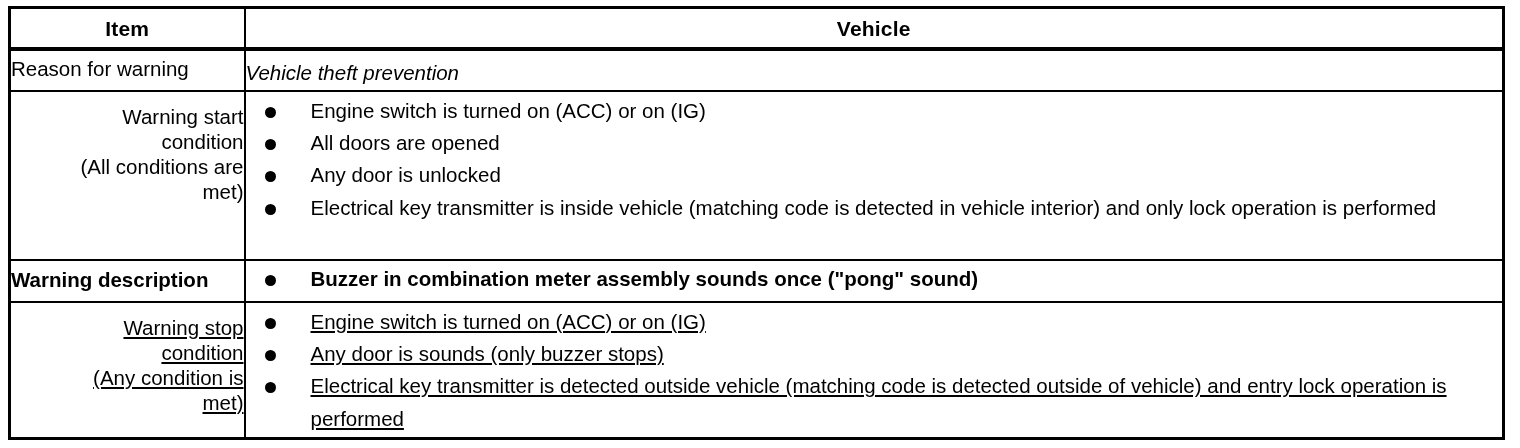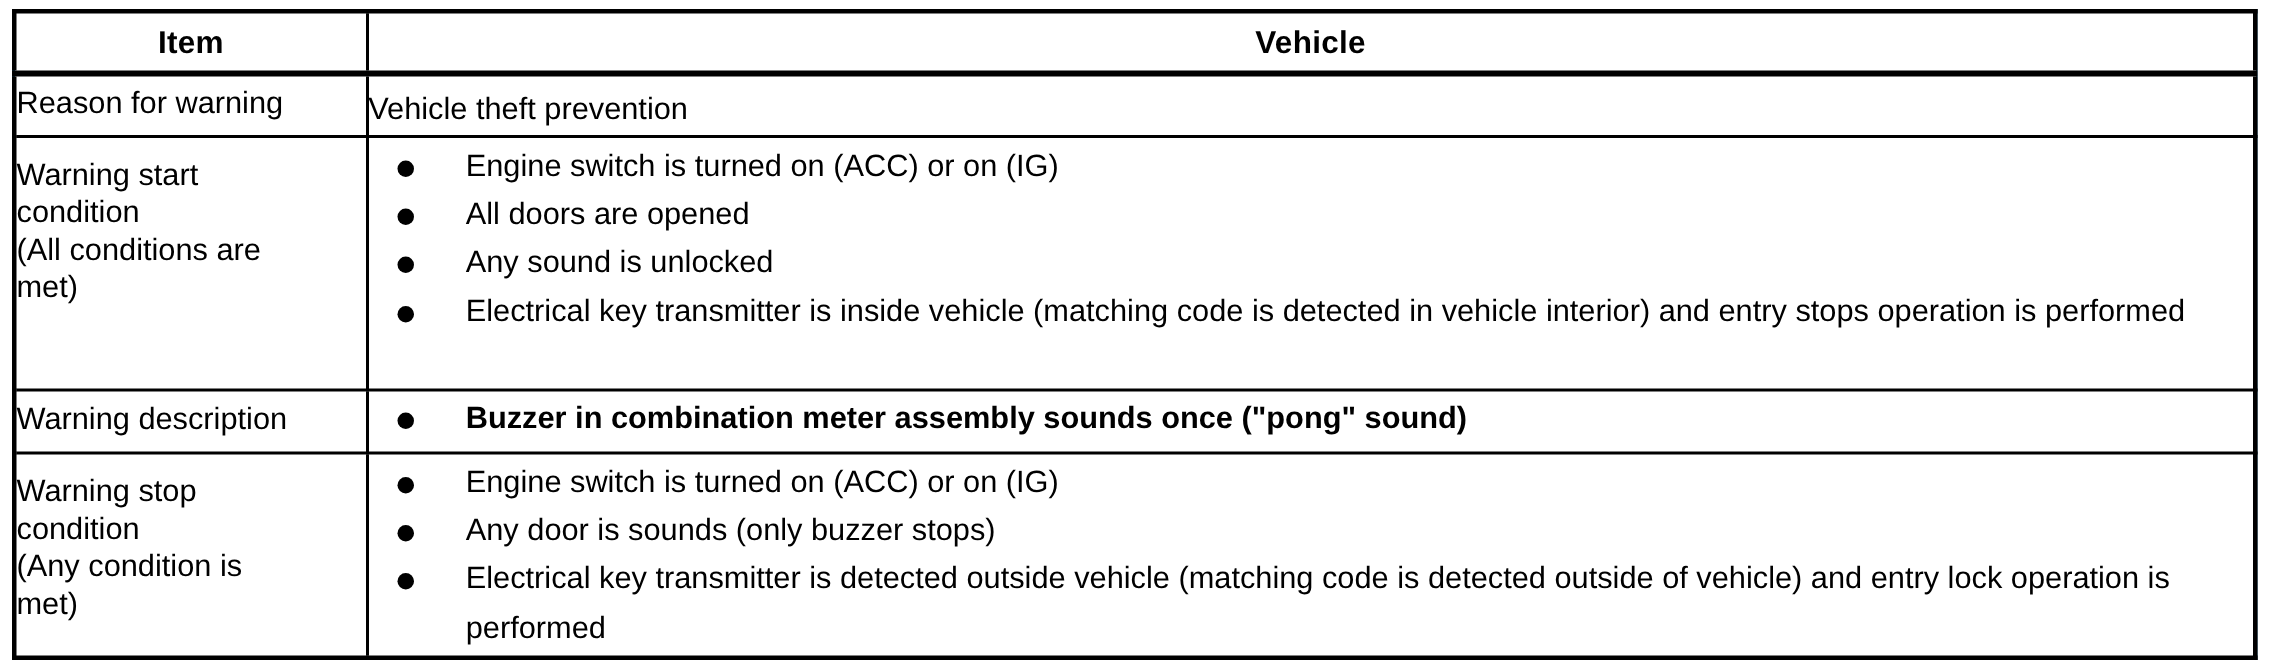--- a/index.html
+++ b/index.html
@@ -66,20 +66,21 @@
     line-height: 1.22;
     padding: 4px 6px 5px 8px;
   }
 
   
   .plain-line {
     padding-top: 5px;
     padding-bottom: 4px;
     font-size: 20.5px;
     line-height: 1.2;
+    font-style: italic;
   }
 
   ul.bullets {
     list-style: none;
     margin: 0;
     padding: 0;
   }
 
   ul.bullets li {
     position: relative;
@@ -103,34 +104,34 @@
   .r-reason .cell-item,
   .r-reason .cell-content { height: 30px; }
 
   .r-start .cell-item,
   .r-start .cell-content { height: 155px; }
 
   .r-desc .cell-item,
   .r-desc .cell-content { height: 34px; }
 
   .r-stop .cell-item,
-  .r-stop .cell-content { height: 122px; }
+  .r-stop .cell-content { height: 122px; text-decoration: underline; }
 
   .r-start ul.bullets,
   .r-stop ul.bullets { padding-top: 3px; }
 
   .r-desc ul.bullets { padding-top: 2px; font-weight: bold; }
 
   .r-start .cell-item,
-  .r-stop .cell-item { padding-top: 12px; }
+  .r-stop .cell-item { padding-top: 12px; text-align: right; }
 
   .r-reason .cell-item,
   .r-reason .cell-content { padding-top: 5px; margin-left: 16px; }
 
-  .r-desc .cell-item { padding-top: 6px; }
+  .r-desc .cell-item { padding-top: 6px; font-weight: bold; }
 </style>
 </head>
 <body>
 
 <div class="sheet">
   <table class="spec">
     <colgroup>
       <col class="col-item">
       <col class="col-content">
     </colgroup>
@@ -159,25 +160,25 @@
             <li>
               <span class="dot"></span>
               <span>Engine switch is turned on (ACC) or on (IG)</span>
             </li>
             <li>
               <span class="dot"></span>
               <span>All doors are opened</span>
             </li>
             <li>
               <span class="dot"></span>
-              <span>Any sound is unlocked</span>
-            </li>
-            <li>
-              <span class="dot"></span>
-              <span>Electrical key transmitter is inside vehicle (matching code is detected in vehicle interior) and entry stops operation is performed</span>
+              <span>Any door is unlocked</span>
+            </li>
+            <li>
+              <span class="dot"></span>
+              <span>Electrical key transmitter is inside vehicle (matching code is detected in vehicle interior) and only lock operation is performed</span>
             </li>
           </ul>
         </td>
       </tr>
 
       <tr class="r-desc">
         <td class="cell-item">Warning description</td>
         <td class="cell-content">
           <ul class="bullets">
             <li>

